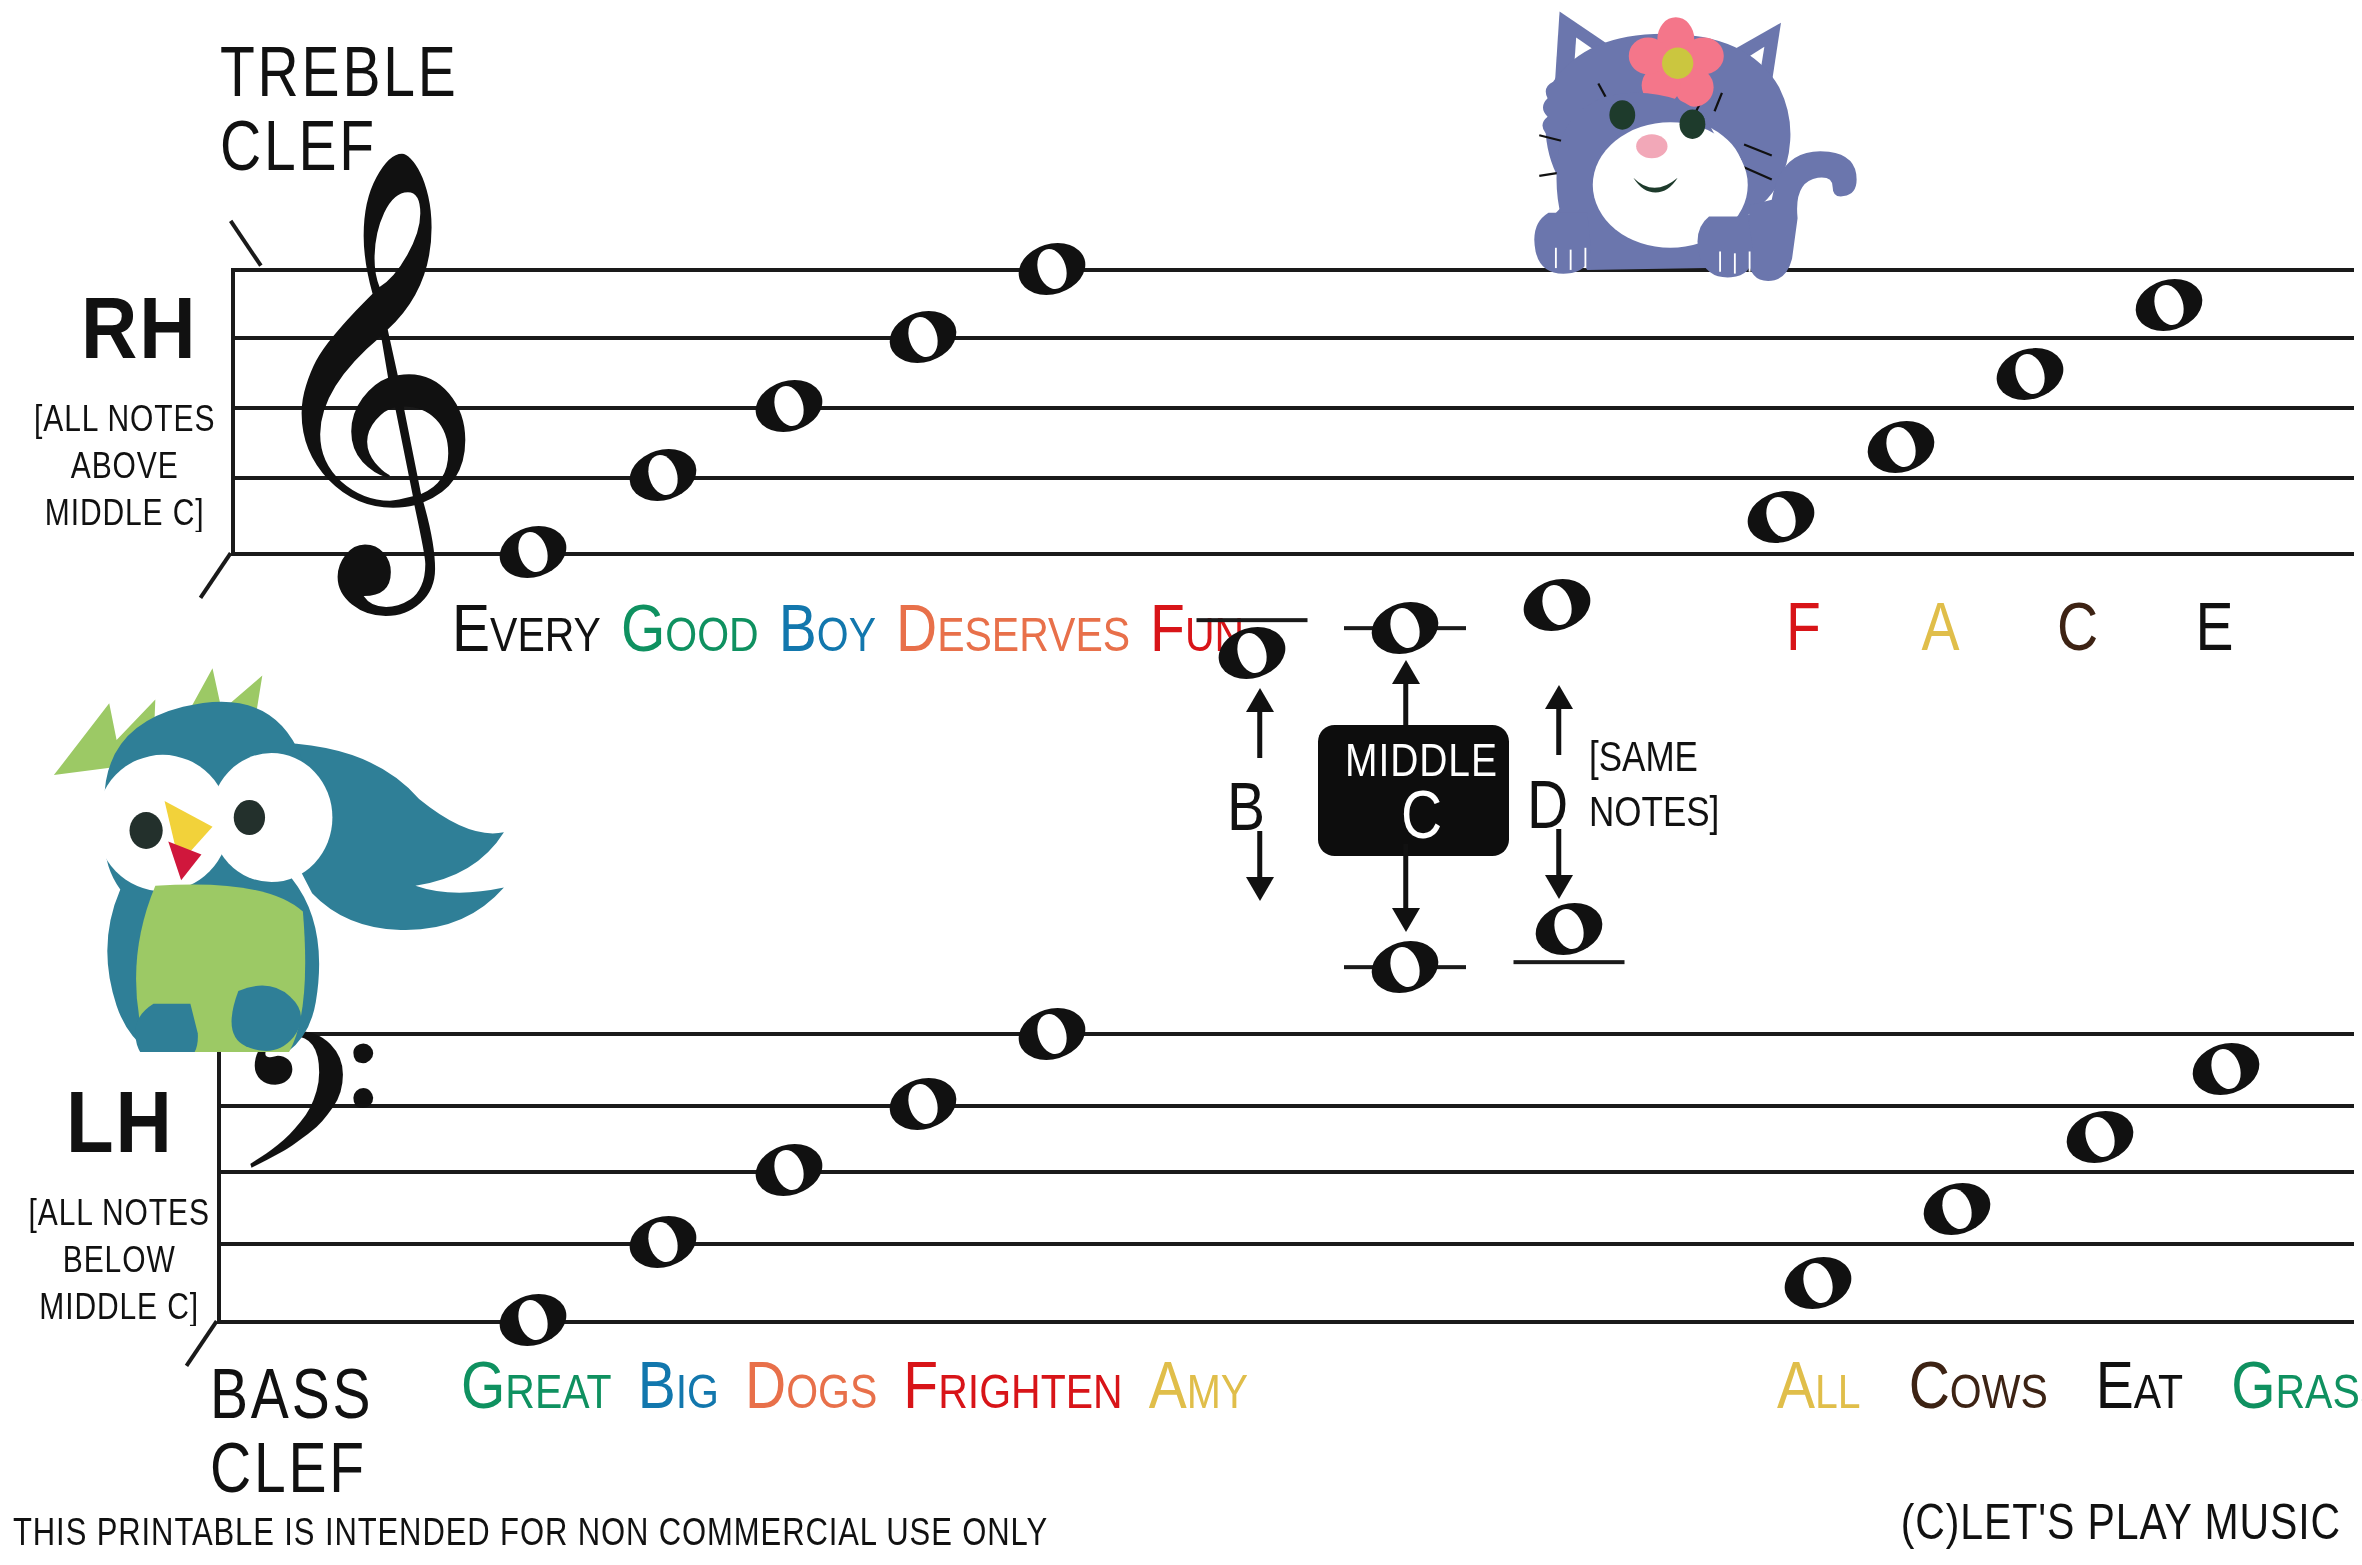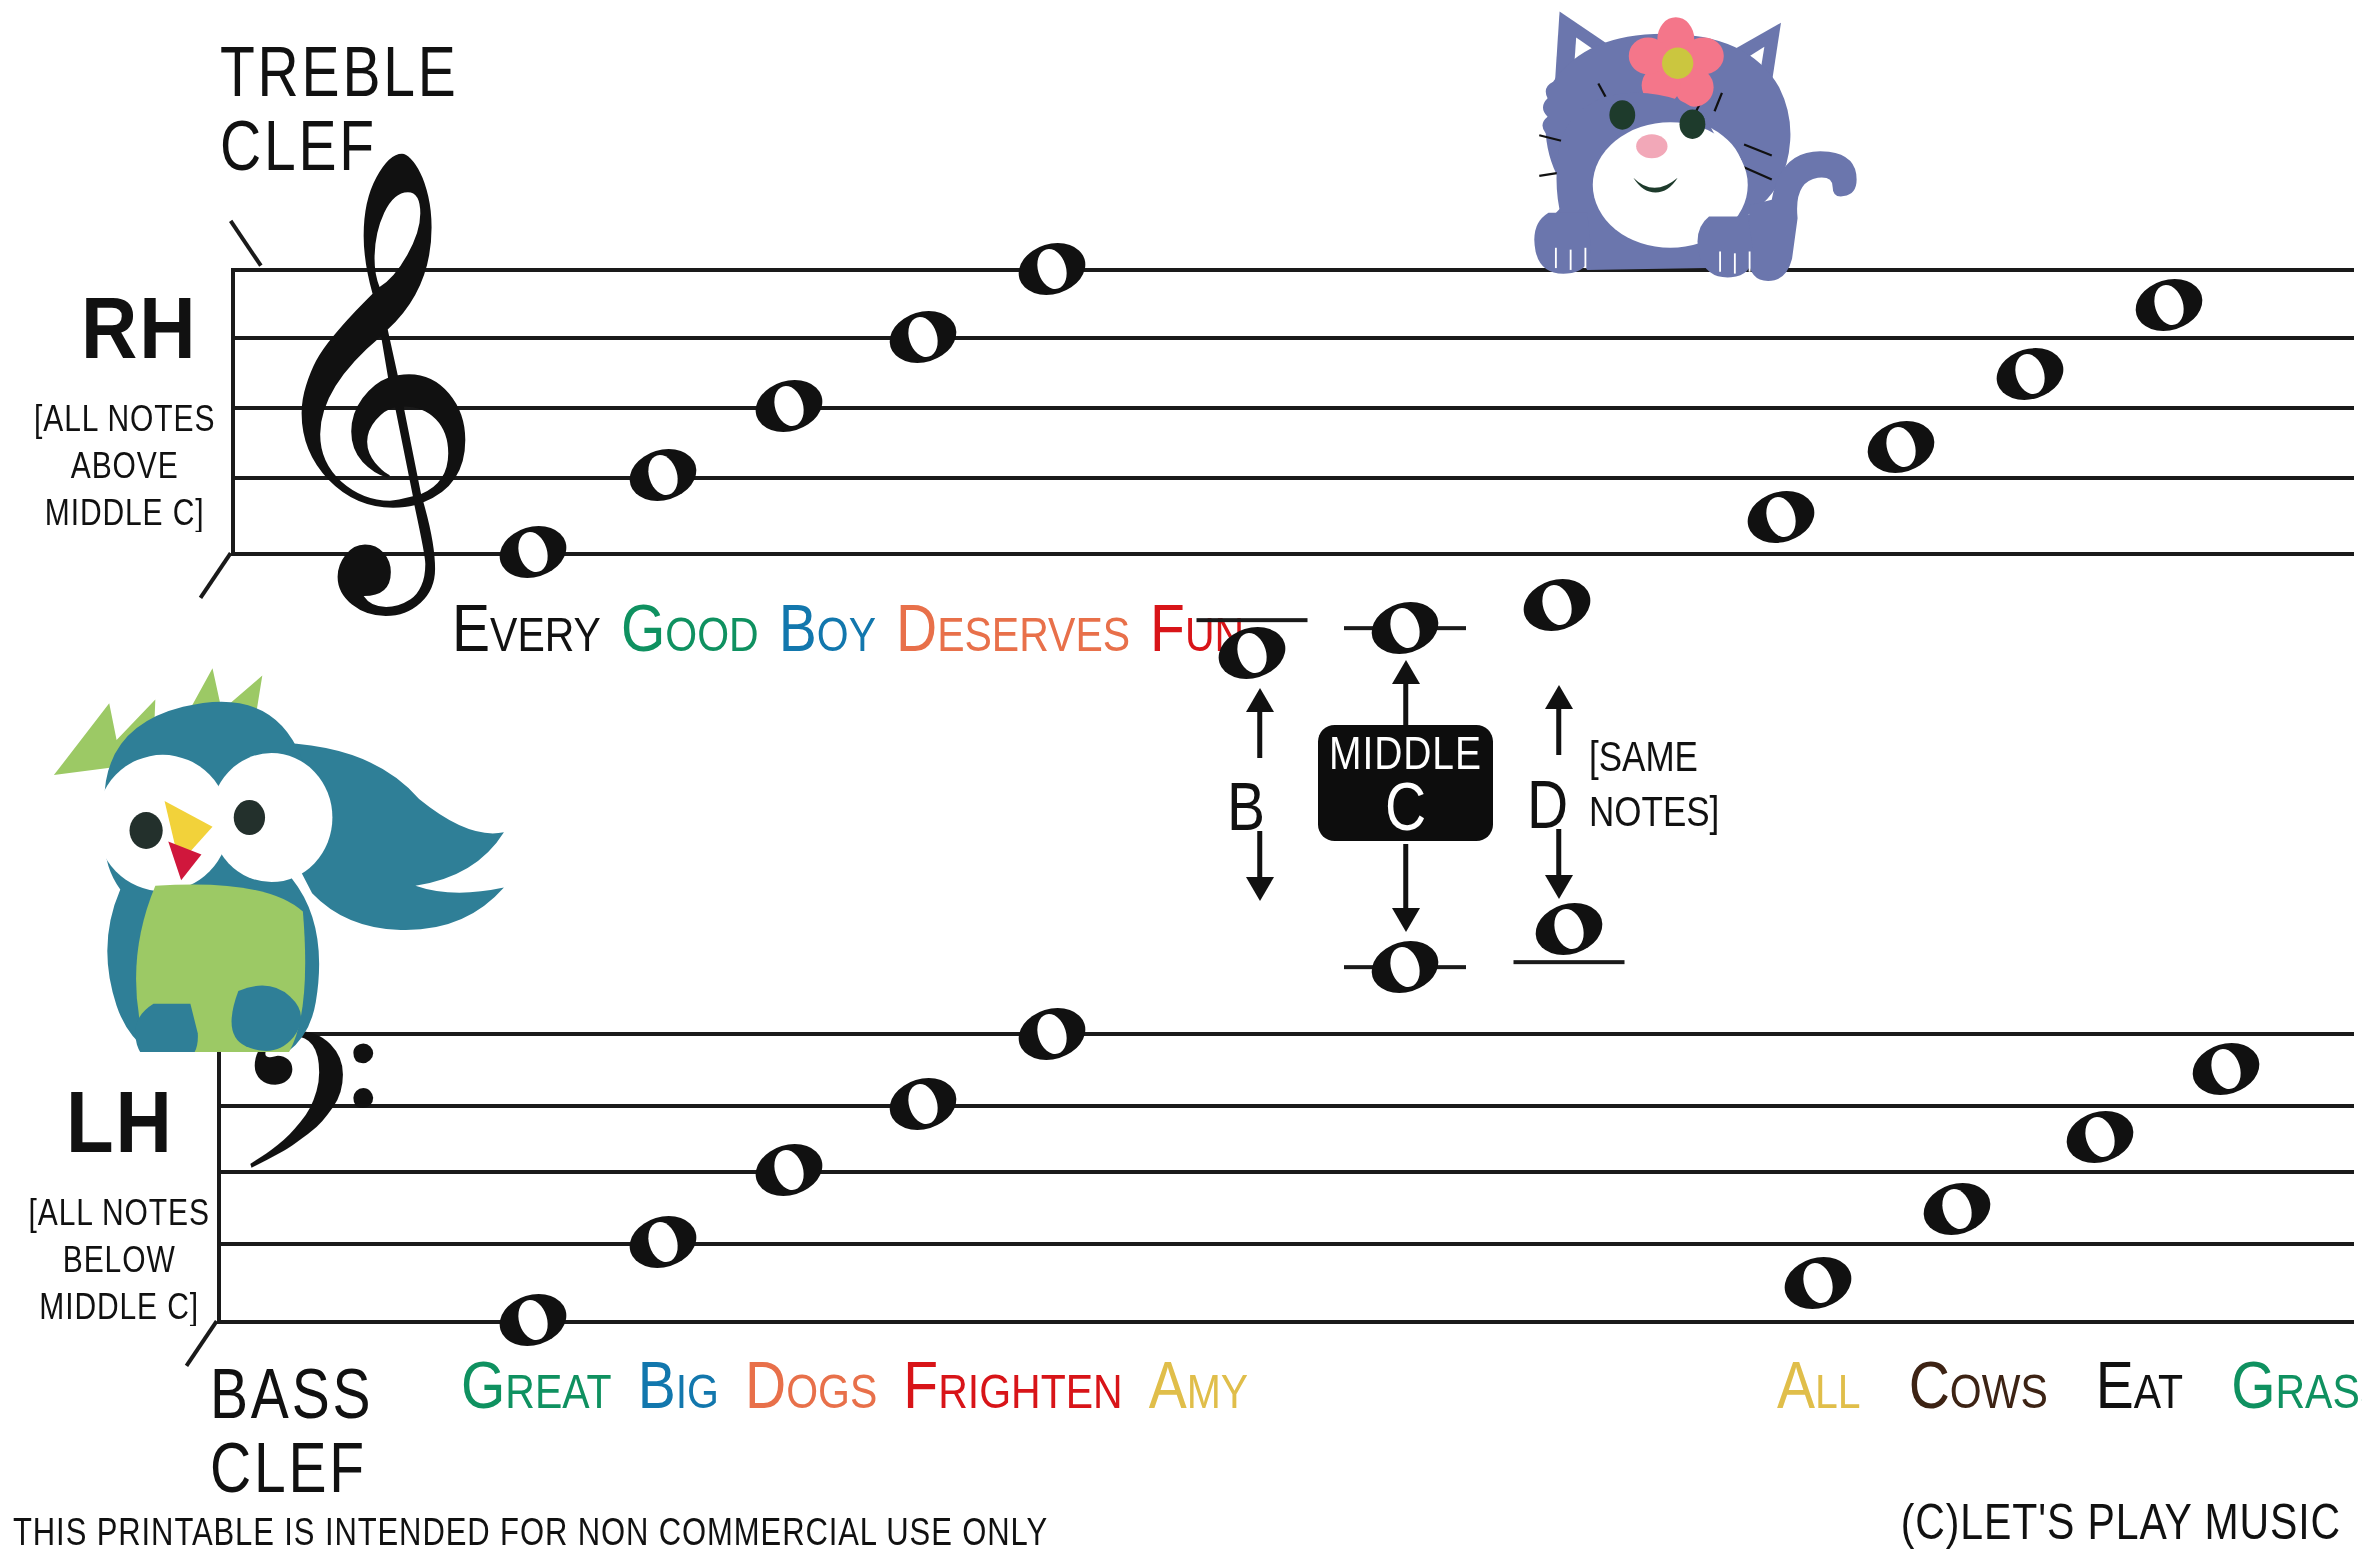--- a/index.html
+++ b/index.html
@@ -153,36 +153,37 @@
   <div class="note" style="left:923px; top:337px;"></div>
   <div class="note" style="left:1052px; top:269px;"></div>
 
   <div class="note" style="left:1781px; top:517px;"></div>
   <div class="note" style="left:1901px; top:447px;"></div>
   <div class="note" style="left:2030px; top:374px;"></div>
   <div class="note" style="left:2169px; top:305px;"></div>
 
   <div class="mnemonic" id="treble-line-mnemonic" style="left:452px;top:600px;"><span class="word" style="color: rgb(17, 17, 17); margin-right: 20px;"><span class="cap">E</span><span class="rest">VERY</span></span><span class="word" style="color: rgb(15, 145, 96); margin-right: 20px;"><span class="cap">G</span><span class="rest">OOD</span></span><span class="word" style="color: rgb(18, 119, 173); margin-right: 20px;"><span class="cap">B</span><span class="rest">OY</span></span><span class="word" style="color: rgb(232, 112, 74); margin-right: 20px;"><span class="cap">D</span><span class="rest">ESERVES</span></span><span class="word" style="color: rgb(216, 20, 24); margin-right: 20px;"><span class="cap">F</span><span class="rest">UN</span></span></div>
 
+  <div class="letter-row" id="treble-space-mnemonic" style="left:1735px;top:600px;"><span class="letter" style="color: rgb(216, 20, 24); width: 137px;">F</span><span class="letter" style="color: rgb(224, 190, 74); width: 137px;">A</span><span class="letter" style="color: rgb(61, 35, 20); width: 137px;">C</span><span class="letter" style="color: rgb(17, 17, 17); width: 137px;">E</span></div>
 
   <div class="ledger" style="left:1252px;top:620px;width:111px;"></div>
   <div class="note" style="left:1252px;top:653px;"></div>
 
   <div class="ledger" style="left:1405px;top:628px;width:122px;"></div>
   <div class="note" style="left:1405px;top:628px;"></div>
 
   <div class="note" style="left:1557px;top:605px;"></div>
 
   <div class="ledger" style="left:1405px;top:967px;width:122px;"></div>
   <div class="note" style="left:1405px;top:967px;"></div>
 
   <div class="ledger" style="left:1569px;top:962px;width:111px;"></div>
   <div class="note" style="left:1569px;top:929px;"></div>
 
-  <div class="middlec-box" style="left:1318px;top:725px;width:175px;height:116px;">
+  <div class="middlec-box" style="left:1318px;top:725px;width:175px;height:131px;padding-left:16px;">
     <div class="mc-top">MIDDLE</div>
     <div class="mc-big">C</div>
   </div>
 
   <div class="arrow up" style="left:1244px;top:688px;width:31px;height:70px;">
       <div class="head"></div>
       <div class="shaft"></div>
     </div>
   <div class="note-letter" style="left:1227px;top:766px;">B</div>
   <div class="arrow down" style="left:1244px;top:831px;width:31px;height:70px;">

